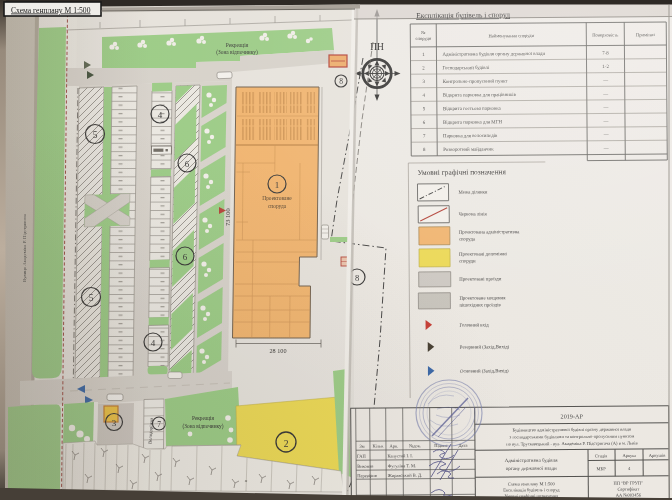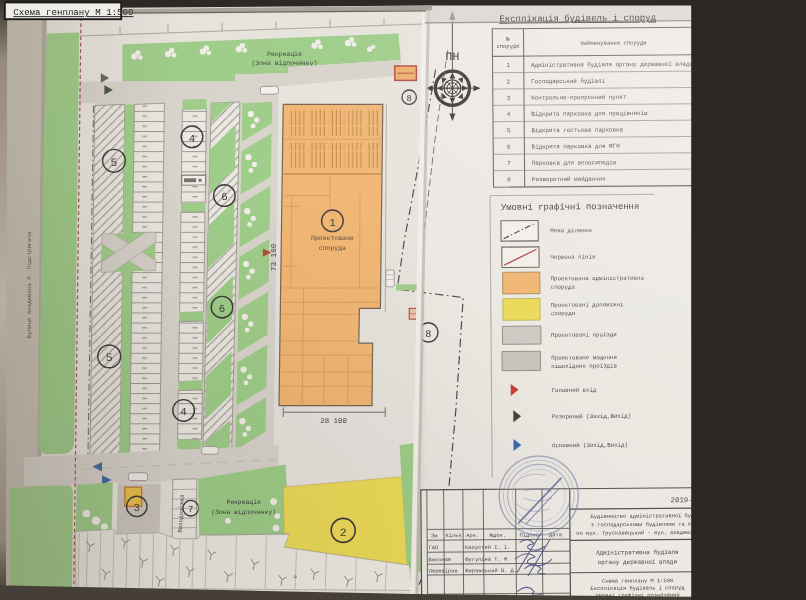--- a/index.html
+++ b/index.html
@@ -1,16 +1,16 @@
 <!DOCTYPE html>
 <html><head>
 <meta charset="utf-8">
 <style>
   html,body{margin:0;padding:0;background:#2b2722;}
-  #stage{position:relative;width:576px;height:500px;overflow:hidden;font-family:Liberation Mono, monospace;}
+  #stage{position:relative;width:672px;height:500px;overflow:hidden;font-family:Liberation Serif, serif;}
   svg{display:block;}
 </style>
 </head>
 <body>
 <div id="stage">
 <svg width="672" height="500" viewBox="0 0 672 500" xmlns="http://www.w3.org/2000/svg" style="filter:blur(0.42px)">
 <defs>
   <linearGradient id="paperL" x1="0" y1="0" x2="1" y2="0">
     <stop offset="0" stop-color="#cdc6bc"></stop>
     <stop offset="0.1" stop-color="#d8d4cd"></stop>

